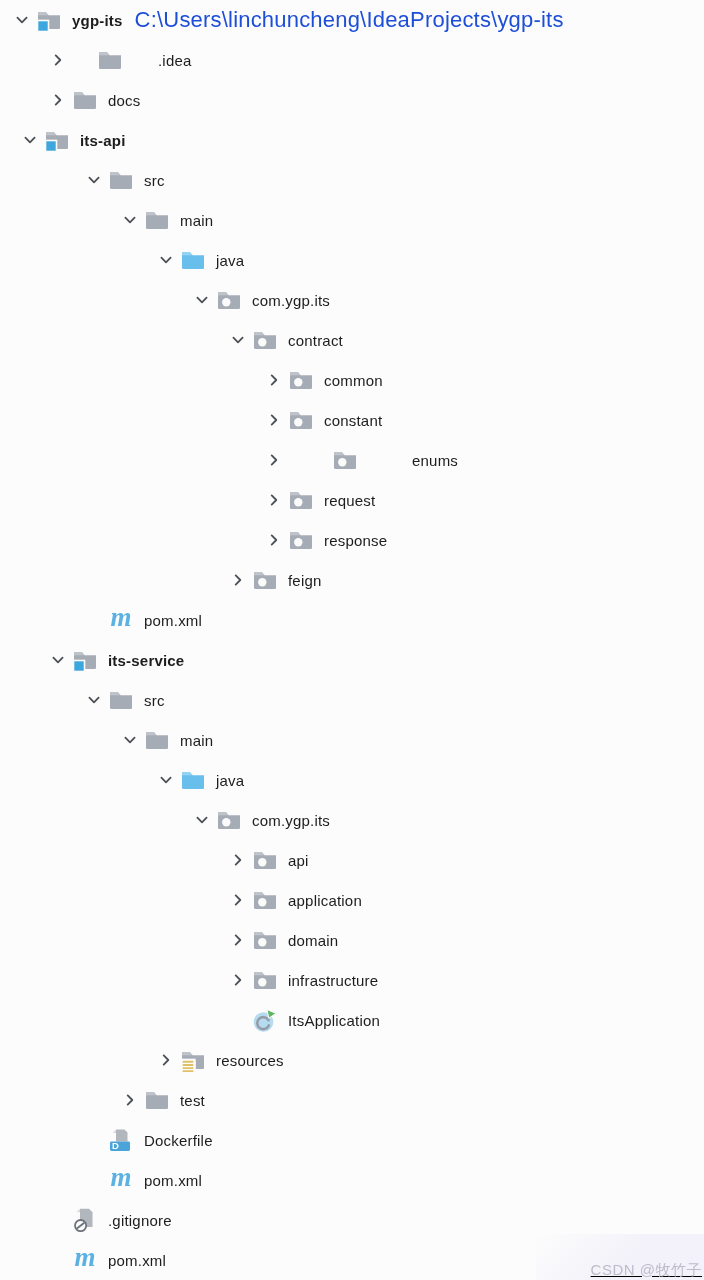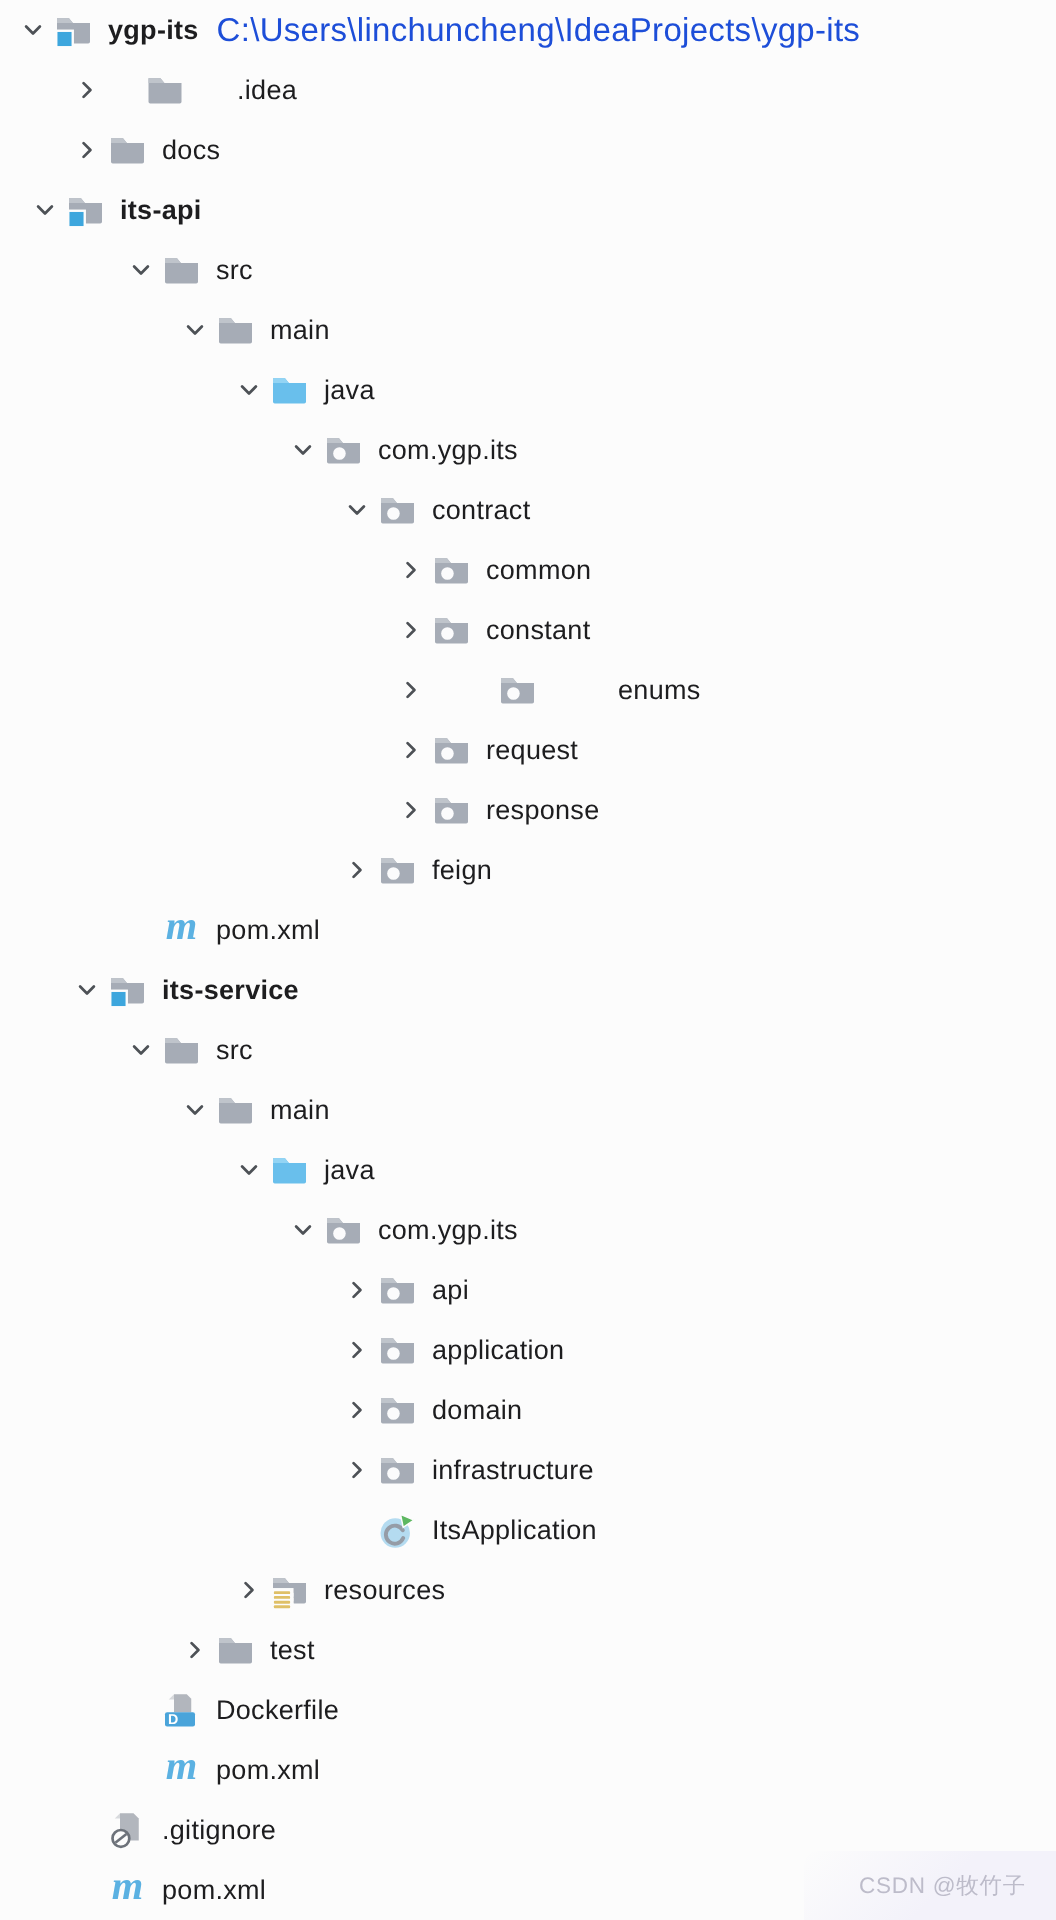--- a/index.html
+++ b/index.html
@@ -20,29 +20,29 @@
   }
   .icon{
     width:26px;height:26px;flex:0 0 26px;display:inline-flex;
     align-items:center;justify-content:center;margin-right:10px;
   }
   .maven-m{
     font-style:italic;font-weight:700;font-size:27px;line-height:26px;
     color:#5bb1e2;transform:translateY(-3px);
     font-family:"Liberation Serif","DejaVu Serif",serif;
   }
-  .label{font-size:18px;color:#1d1d1f;letter-spacing:.2px;}
+  .label{font-size:15px;color:#1d1d1f;letter-spacing:.2px;}
   .label.bold{font-weight:700;}
   .path{font-size:22px;color:#1d4ed8;margin-left:12px;letter-spacing:.2px;}
   .wm-bg{
     position:absolute;right:0;bottom:0;width:168px;height:46px;
     background:linear-gradient(135deg,rgba(244,243,250,0) 0%,#f3f2fa 55%);
     border-radius:10px 0 0 0;
-    display:flex;align-items:center;justify-content:flex-end;
-    padding-right:20px;box-sizing:border-box;
+    display:flex;align-items:flex-end;justify-content:flex-end;
+    padding-right:2px;box-sizing:border-box;text-decoration:underline;
   }
   .wm{font-size:15px;color:#bdbcca;letter-spacing:.5px;}
 </style>
 </head>
 <body>
 
 <div class="canvas">
   <div class="tree" id="tree">
       <div class="row" style="padding-left: 10px;">
         <span class="chev">

